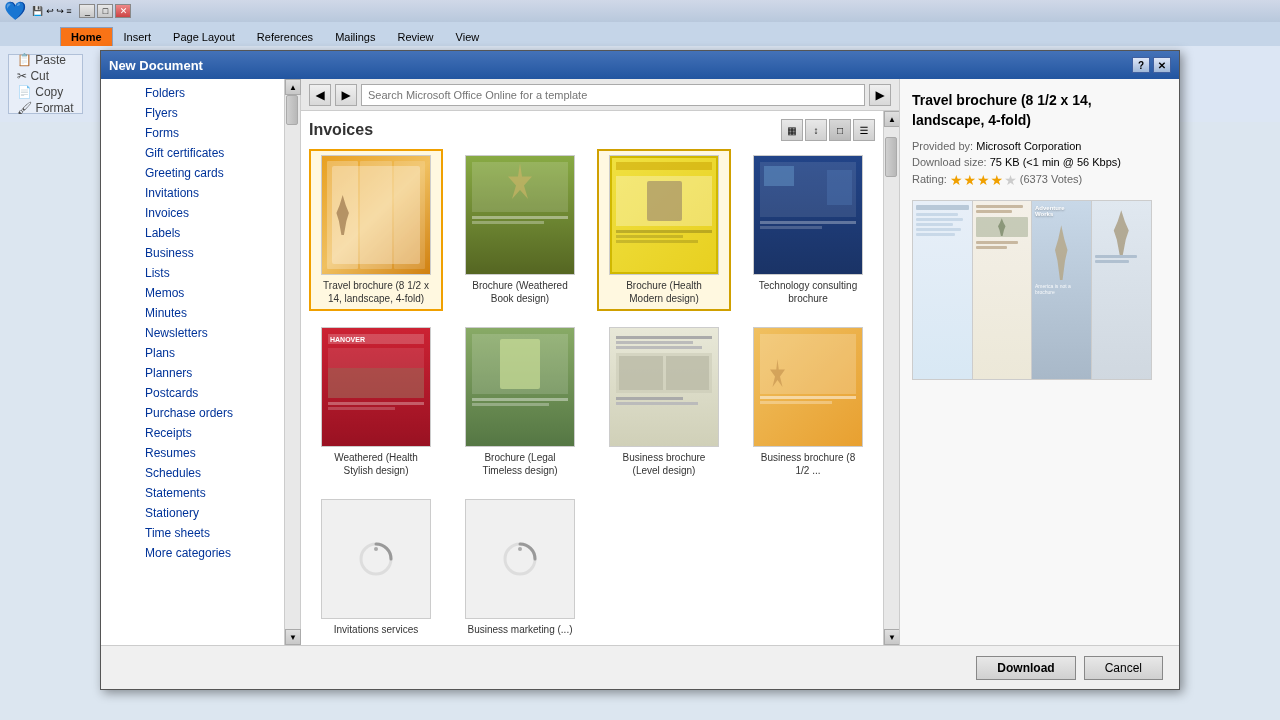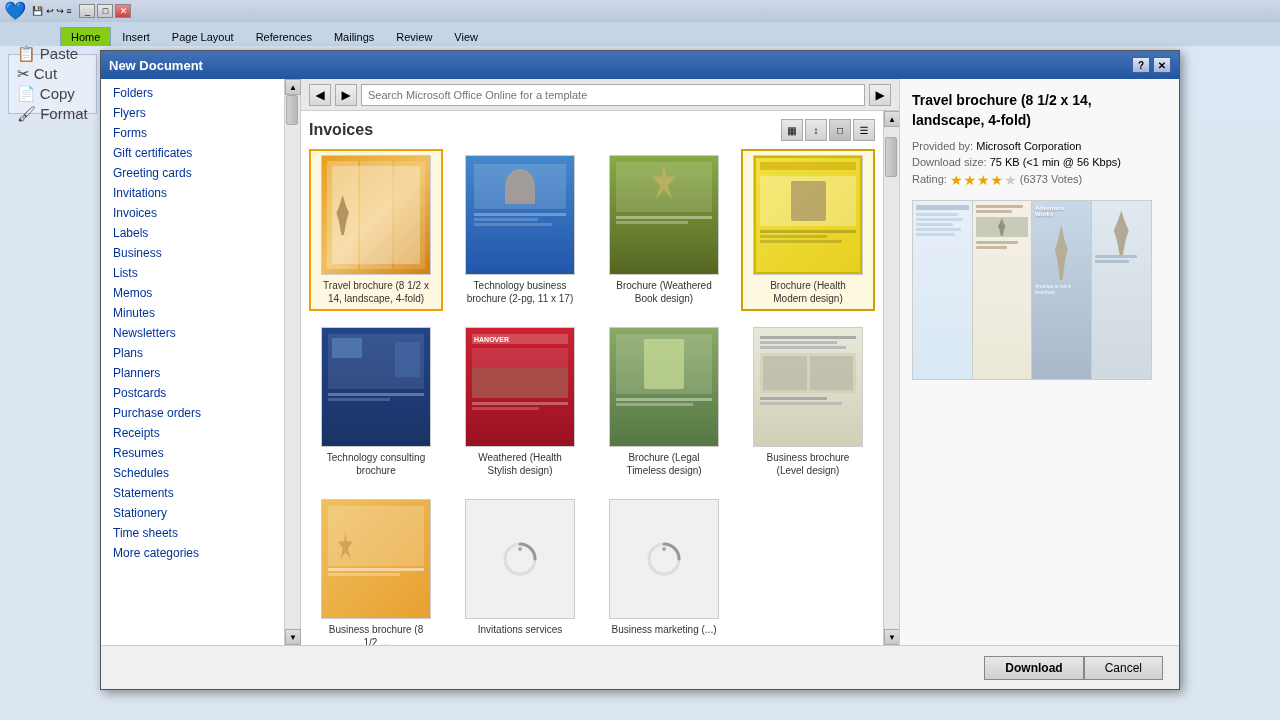--- a/index.html
+++ b/index.html
@@ -60,23 +60,23 @@
       padding-left: 60px;
     }
     .ribbon-tab {
       padding: 3px 10px;
       font-size: 11px;
       cursor: pointer;
       border: 1px solid transparent;
       border-bottom: none;
     }
     .ribbon-tab.active {
-      background: #84cc16;
+      background: #f97316;
       border-color: #8aa0c0;
-      font-weight: normal;
+      font-weight: bold;
     }
 
     
     .dialog-overlay {
       position: absolute;
       top: 50px; left: 100px;
       width: 1080px;
       height: 640px;
       background: #fff;
       border: 1px solid #555;
@@ -378,20 +378,21 @@
 
     
     .dialog-footer {
       height: 44px;
       background: #f0f0f0;
       border-top: 1px solid #ccc;
       display: flex;
       align-items: center;
       justify-content: flex-end;
       padding: 0 16px;
+      gap: 8px;
     }
     .btn-download {
       padding: 4px 20px;
       background: linear-gradient(to bottom, #e8e8e8, #d0d0d0);
       border: 1px solid #888;
       cursor: pointer;
       font-size: 12px;
       font-weight: bold;
     }
     .btn-cancel {
@@ -401,20 +402,21 @@
       cursor: pointer;
       font-size: 12px;
     }
 
     
     .sidebar-wrapper {
       position: relative;
       width: 200px;
       border-right: 1px solid #ccc;
       display: flex;
+      padding-left: 32px;
     }
     .sidebar-content {
       flex: 1;
       overflow-y: auto;
       padding: 4px 0;
     }
     .sidebar-scrollbar {
       width: 16px;
       background: #f0f0f0;
       display: flex;
@@ -440,21 +442,21 @@
       <div class="ribbon-tab active">Home</div>
       <div class="ribbon-tab">Insert</div>
       <div class="ribbon-tab">Page Layout</div>
       <div class="ribbon-tab">References</div>
       <div class="ribbon-tab">Mailings</div>
       <div class="ribbon-tab">Review</div>
       <div class="ribbon-tab">View</div>
     </div>
     <div style="height:76px; background:#dce6f4; display:flex; align-items:center; padding:4px 8px; gap:12px;">
       <div style="background:#e8eef8; border:1px solid #b0c0d8; padding:4px 8px; height:60px; display:flex;align-items:center;">
-        <div style="display:flex;flex-direction:column;gap:2px;font-size:15px;color:#444;">
+        <div style="display:flex;flex-direction:column;gap:2px;font-size:12px;color:#444;">
           <div style="cursor:pointer;">📋 Paste</div>
           <div style="cursor:pointer;">✂ Cut</div>
           <div style="cursor:pointer;">📄 Copy</div>
           <div style="cursor:pointer;">🖌 Format</div>
         </div>
       </div>
     </div>
   </div>
 </div>
 
@@ -537,35 +539,20 @@
                       <div style="width:25px;height:40px;background:rgba(139,100,60,0.6);clip-path:polygon(45% 100%,35% 65%,25% 45%,38% 25%,50% 0%,62% 25%,75% 45%,65% 65%,55% 100%);"></div>
                     </div>
                     <div style="flex:1;background:rgba(255,255,255,0.2);border-radius:1px;"></div>
                     <div style="flex:1;background:rgba(255,255,255,0.15);border-radius:1px;"></div>
                   </div>
                 </div>
               </div>
               <div class="template-label">Travel brochure (8 1/2 x 14, landscape, 4-fold)</div>
             </div>
 
-            <div class="template-item">
-              <div class="template-thumb">
-                <div class="thumb-tech-business">
-                  <div style="position:absolute;top:8px;left:8px;right:8px;bottom:8px;">
-                    <div style="height:45px;background:rgba(255,255,255,0.15);margin-bottom:4px;display:flex;align-items:center;justify-content:center;">
-                      <div style="width:30px;height:35px;background:rgba(180,160,140,0.8);border-radius:50% 50% 0 0;"></div>
-                    </div>
-                    <div style="height:3px;background:rgba(255,255,255,0.3);margin:2px 0;"></div>
-                    <div style="height:3px;background:rgba(255,255,255,0.2);margin:2px 0;width:70%;"></div>
-                    <div style="height:3px;background:rgba(255,255,255,0.2);margin:2px 0;width:85%;"></div>
-                  </div>
-                </div>
-              </div>
-              <div class="template-label">Technology business brochure (2-pg, 11 x 17)</div>
-            </div>
 
             <div class="template-item">
               <div class="template-thumb">
                 <div class="thumb-weathered">
                   <div style="position:absolute;top:6px;left:6px;right:6px;bottom:6px;">
                     <div style="height:50px;background:rgba(255,255,255,0.15);margin-bottom:4px;display:flex;align-items:flex-end;justify-content:center;padding-bottom:4px;">
                       <div style="width:40px;height:45px;background:rgba(200,180,100,0.7);clip-path:polygon(50% 0%,55% 30%,80% 30%,60% 50%,70% 80%,50% 60%,30% 80%,40% 50%,20% 30%,45% 30%);"></div>
                     </div>
                     <div style="height:3px;background:rgba(255,255,255,0.4);margin:2px 0;"></div>
                     <div style="height:3px;background:rgba(255,255,255,0.3);margin:2px 0;width:75%;"></div>

